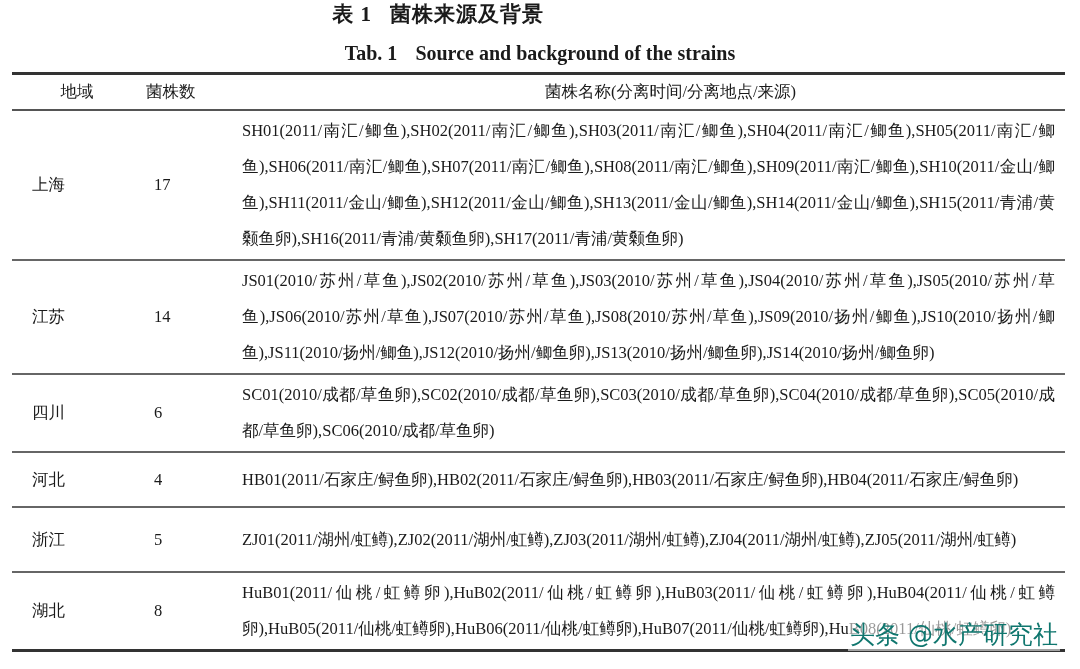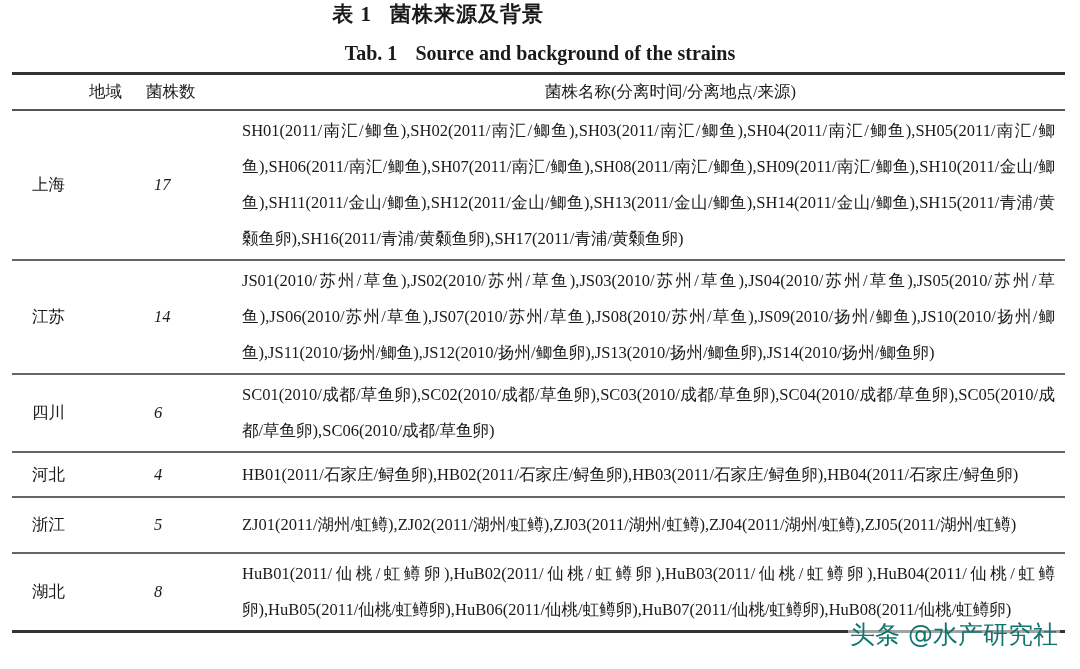--- a/index.html
+++ b/index.html
@@ -7,29 +7,29 @@
          font-family: "Liberation Serif", "DejaVu Serif", serif; color: #1a1a1a; }
   .title-cn { position: absolute; top: 0; left: 0; width: 876px; text-align: center;
               font-size: 21px; font-weight: bold; letter-spacing: 1px; }
   .title-cn .num { margin-right: 18px; }
   .title-en { position: absolute; top: 42px; left: 0; width: 1080px; text-align: center;
               font-size: 20px; font-weight: bold; }
   .title-en .num { margin-right: 18px; }
   table { position: absolute; left: 12px; top: 72px; width: 1053px; border-collapse: collapse;
           font-size: 16.5px; }
   thead tr { border-top: 3px solid #333; border-bottom: 2px solid #555; }
-  th { font-weight: normal; height: 34px; padding: 0; text-align: right; }
+  th { font-weight: normal; height: 34px; padding: 0; text-align: center; }
   th.c1 { padding-left: 20px; width: 90px; }
   th.c2 { padding-left: 24px; width: 90px; text-align: left; }
   th.c3 { text-align: center; padding-left: 40px; }
   tbody tr { border-bottom: 2px solid #666; }
   tbody tr.last { border-bottom: 3px solid #333; }
   td { padding: 0; vertical-align: middle; }
   td.region { padding-left: 20px; }
-  td.count { padding-left: 32px; font-style: italic; }
+  td.count { padding-left: 32px; }
   td.strains { padding: 2px 10px 2px 6px; line-height: 36px; text-align: justify; }
   .watermark { position: absolute; right: 20px; bottom: 18px; font-family: "DejaVu Sans", sans-serif;
                font-size: 25px; color: #0f766e; background: rgba(255,255,255,0.55); padding: 0 2px; }
 </style>
 </head>
 <body>
 
 <div class="title-cn">
   <span class="num">表 1</span><span>菌株来源及背景</span>
 </div>
@@ -54,26 +54,26 @@
     <tr style="height:111px">
       <td class="region">江苏</td>
       <td class="count">14</td>
       <td class="strains">JS01(2010/苏州/草鱼),JS02(2010/苏州/草鱼),JS03(2010/苏州/草鱼),JS04(2010/苏州/草鱼),JS05(2010/苏州/草鱼),JS06(2010/苏州/草鱼),JS07(2010/苏州/草鱼),JS08(2010/苏州/草鱼),JS09(2010/扬州/鲫鱼),JS10(2010/扬州/鲫鱼),JS11(2010/扬州/鲫鱼),JS12(2010/扬州/鲫鱼卵),JS13(2010/扬州/鲫鱼卵),JS14(2010/扬州/鲫鱼卵)</td>
     </tr>
     <tr style="height:55px">
       <td class="region">四川</td>
       <td class="count">6</td>
       <td class="strains">SC01(2010/成都/草鱼卵),SC02(2010/成都/草鱼卵),SC03(2010/成都/草鱼卵),SC04(2010/成都/草鱼卵),SC05(2010/成都/草鱼卵),SC06(2010/成都/草鱼卵)</td>
     </tr>
-    <tr style="height:45px">
+    <tr style="height:55px">
       <td class="region">河北</td>
       <td class="count">4</td>
       <td class="strains">HB01(2011/石家庄/鲟鱼卵),HB02(2011/石家庄/鲟鱼卵),HB03(2011/石家庄/鲟鱼卵),HB04(2011/石家庄/鲟鱼卵)</td>
     </tr>
-    <tr style="height:56px">
+    <tr style="height:65px">
       <td class="region">浙江</td>
       <td class="count">5</td>
       <td class="strains">ZJ01(2011/湖州/虹鳟),ZJ02(2011/湖州/虹鳟),ZJ03(2011/湖州/虹鳟),ZJ04(2011/湖州/虹鳟),ZJ05(2011/湖州/虹鳟)</td>
     </tr>
     <tr class="last" style="height:74px">
       <td class="region">湖北</td>
       <td class="count">8</td>
       <td class="strains">HuB01(2011/仙桃/虹鳟卵),HuB02(2011/仙桃/虹鳟卵),HuB03(2011/仙桃/虹鳟卵),HuB04(2011/仙桃/虹鳟卵),HuB05(2011/仙桃/虹鳟卵),HuB06(2011/仙桃/虹鳟卵),HuB07(2011/仙桃/虹鳟卵),HuB08(2011/仙桃/虹鳟卵)</td>
     </tr>
   </tbody>

